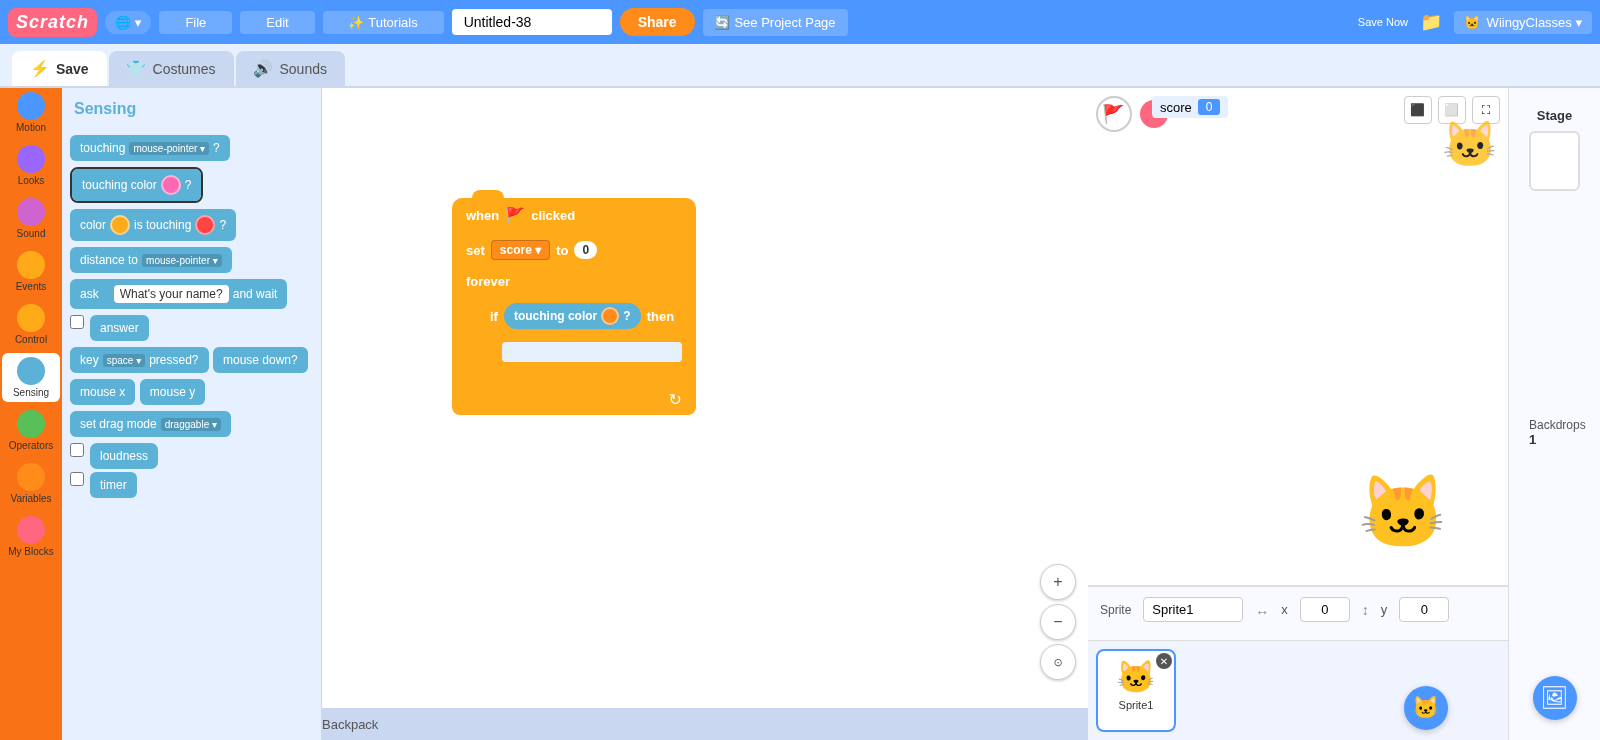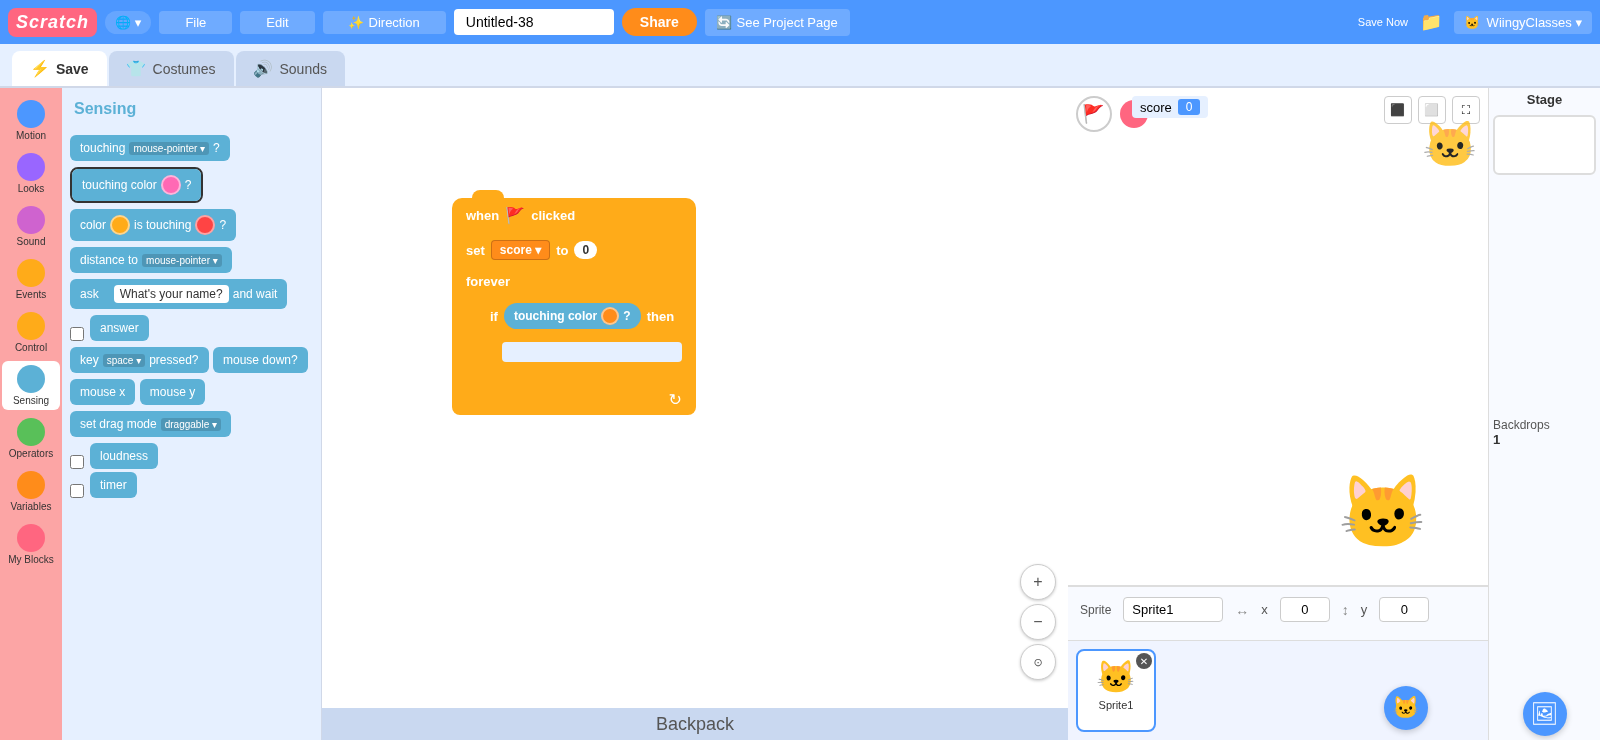--- a/index.html
+++ b/index.html
@@ -123,25 +123,24 @@
 
     
     .main-layout {
       display: flex;
       height: calc(740px - 88px);
     }
 
     
     .categories {
       width: 62px;
-      background: #fca5a5;
+      background: #f97316;
       display: flex;
       flex-direction: column;
       align-items: center;
-      padding-top: 8px;
       gap: 4px;
       overflow-y: auto;
     }
     .category-item {
       display: flex;
       flex-direction: column;
       align-items: center;
       cursor: pointer;
       padding: 4px;
       border-radius: 6px;
@@ -208,21 +207,21 @@
       color: #333;
       border-radius: 4px;
       padding: 2px 6px;
       font-size: 12px;
       min-width: 30px;
       text-align: center;
       margin-left: 11px;
     }
     .checkbox-wrapper {
       display: flex;
-      align-items: flex-end;
+      align-items: flex-start;
       gap: 6px;
       margin: 3px 0;
     }
     .checkbox-wrapper input[type="checkbox"] {
       width: 14px;
       height: 14px;
     }
 
     
     .script-area {
@@ -259,22 +258,21 @@
     
     .backpack-bar {
       position: absolute;
       bottom: 0;
       left: 0;
       right: 0;
       height: 32px;
       background: #C9D8F0;
       display: flex;
       align-items: center;
-      justify-content: center;
-      font-size: 18px;
+      font-size: 13px;
       color: #555;
       cursor: pointer;
     }
 
     
     .right-panel {
       width: 420px;
       background: #F0F4FF;
       display: flex;
       flex-direction: column;
@@ -462,26 +460,26 @@
       height: 16px;
       display: flex;
       align-items: center;
       justify-content: center;
       font-size: 10px;
       cursor: pointer;
     }
 
     
     .far-right {
-      width: 112px;
+      width: 92px;
       background: #F8FAFF;
       border-left: 1px solid #ddd;
       display: flex;
       flex-direction: column;
-      padding: 4px;
+      padding: 20px;
     }
     .stage-header {
       font-size: 13px;
       font-weight: bold;
       color: #333;
       margin-bottom: 8px;
       text-align: center;
     }
     .stage-thumb {
       background: white;
@@ -586,21 +584,21 @@
     }
   </style>
 </head>
 <body>
 
 <div class="navbar">
   <div class="scratch-logo">Scratch</div>
   <button class="nav-btn globe-btn">🌐 ▾</button>
   <button class="nav-btn">File</button>
   <button class="nav-btn">Edit</button>
-  <button class="nav-btn">✨ Direction</button>
+  <button class="nav-btn">✨ Tutorials</button>
   <input class="project-title" type="text" value="Untitled-38" style="">
   <button class="share-btn">Share</button>
   <button class="see-project-btn">🔄 See Project Page</button>
   <div class="navbar-right">
     <span class="save-now">Save Now</span>
     <span class="folder-icon">📁</span>
     <button class="user-btn">
       <span>🐱</span>
       <span>WiingyClasses ▾</span>
     </button>
@@ -736,21 +734,21 @@
 
     
     <div class="block block-cyan">
       <span>set drag mode</span>
       <span class="dropdown-arrow">draggable ▾</span>
     </div>
 
     
     <div class="checkbox-wrapper">
       <input type="checkbox" style="">
-      <div class="block block-cyan" style="margin:0;">
+      <div class="block block-cyan" style="margin:0;border-radius:7px;">
         <span>loudness</span>
       </div>
     </div>
 
     
     <div class="checkbox-wrapper">
       <input type="checkbox" style="">
       <div class="block block-cyan" style="margin:0;">
         <span>timer</span>
       </div>

